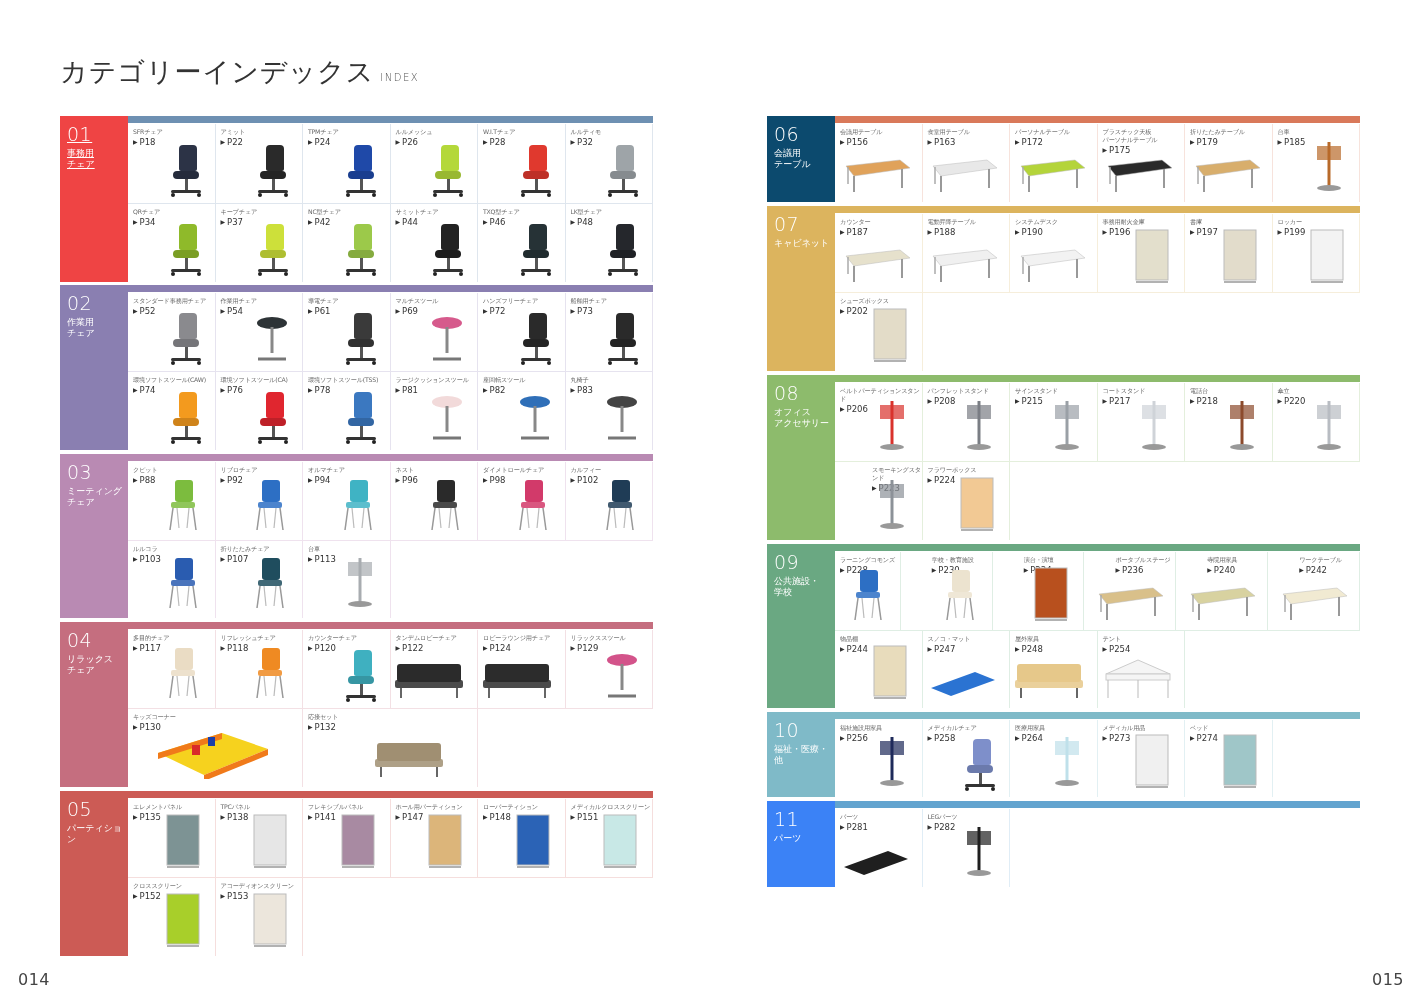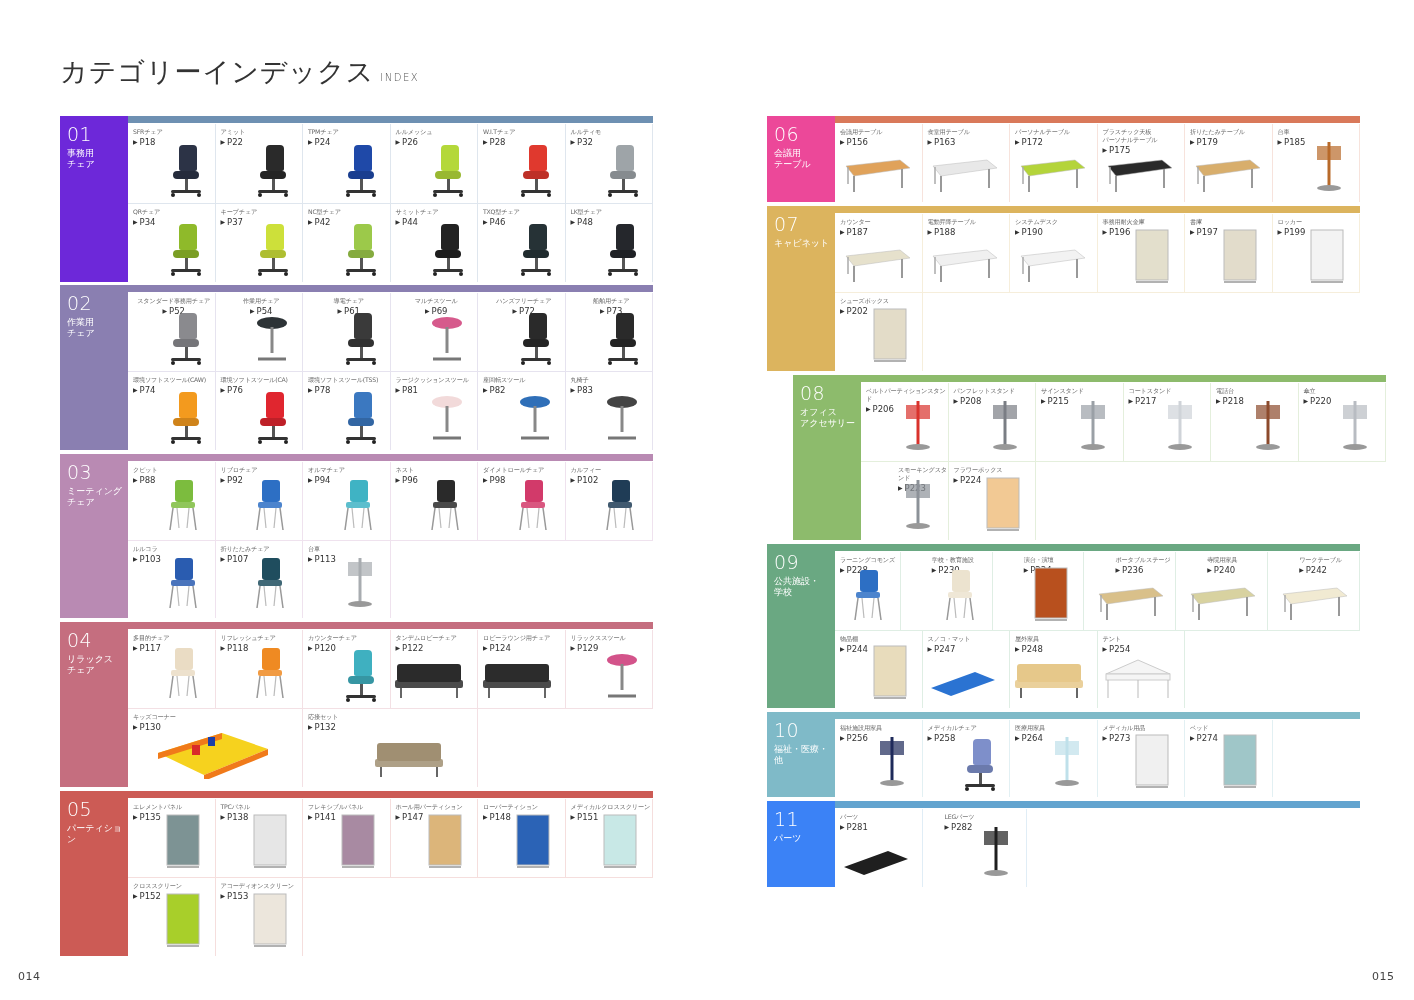--- a/index.html
+++ b/index.html
@@ -1,20 +1,20 @@
 <!DOCTYPE html>
 <html><head>
 <meta charset="utf-8">
 <style>
   * { box-sizing: border-box; margin: 0; padding: 0; }
   html, body { width: 1414px; height: 1000px; background: #ffffff; overflow: hidden; }
   body { position: relative; font-family: "DejaVu Sans", "Liberation Sans", sans-serif; color: #333; }
   .title { position: absolute; left: 60px; top: 54px; font-size: 27px; font-weight: 300; color: #333; letter-spacing: 1px; }
   .title .sub { font-size: 10px; letter-spacing: 1.5px; color: #555; margin-left: 6px; }
-  .page-num { position: absolute; top: 970px; font-size: 11px; color: #444; letter-spacing: 0.5px; }
+  .page-num { position: absolute; top: 970px; font-size: 16px; color: #444; letter-spacing: 0.5px; }
   .section { position: absolute; width: 593px; }
   .section .bar { position: absolute; left: 0; top: 0; right: 0; height: 7px; }
   .section .label { position: absolute; left: 0; top: 0; bottom: 0; width: 68px; color: #fff; padding: 8px 0 0 7px; }
   .section .label .num { font-size: 19px; line-height: 20px; font-weight: 300; letter-spacing: 0.5px; }
   .section .label .name { font-size: 9px; line-height: 11px; margin-top: 4px; white-space: pre-line; }
   .grid { position: absolute; left: 68px; top: 7px; right: 0; bottom: 0; display: flex; flex-direction: column; }
   .row { display: flex; flex: 1; border-top: 1px solid transparent; }
   .row + .row { border-top-width: 1px; border-top-style: solid; }
   .cell { width: 87.5px; position: relative; padding: 4px 0 0 5px; border-right: 1px solid; }
   .cell .cname { font-size: 6.2px; line-height: 8px; color: #666; white-space: pre-line; letter-spacing: -0.2px; }
@@ -34,21 +34,21 @@
 </head>
 <body>
 
 <div class="title">
   <span>カテゴリーインデックス</span><span class="sub">INDEX</span>
 </div>
 
 <div id="sections-root">
     <div class="section" style="left: 60px; top: 116px; height: 166px;">
       <div class="bar" style="background: rgb(110, 144, 178);"></div>
-      <div class="label" style="background: #6d28d9;">
+      <div class="label" style="background: #ef4444; text-decoration: underline;">
         <div class="num">01</div>
         <div class="name">事務用
 チェア</div>
       </div>
       <div class="grid">
         <div class="row" style="border-top-color: transparent;">
           <div class="cell" style="border-right-color: rgb(223, 230, 238);">
             <div class="cname">SFRチェア</div>
             <div class="page">P18</div>
             <div class="img">
@@ -198,21 +198,21 @@
       </div>
     </div>
     <div class="section" style="left: 60px; top: 285px; height: 165px;">
       <div class="bar" style="background: rgb(138, 127, 177);"></div>
       <div class="label" style="background: rgb(138, 127, 177);">
         <div class="num">02</div>
         <div class="name">作業用
 チェア</div>
       </div>
       <div class="grid">
-        <div class="row" style="border-top-color: transparent; text-align: center;">
+        <div class="row" style="border-top-color: transparent;">
           <div class="cell" style="border-right-color: rgb(230, 227, 239);">
             <div class="cname">スタンダード事務用チェア</div>
             <div class="page">P52</div>
             <div class="img">
               <div class="chair">
                 <div class="back" style="background:#8a8a8e"></div>
                 <div class="seat" style="background:#8a8a8e;filter:brightness(0.85)"></div>
                 <div class="stem"></div>
                 <div class="base"></div>
               </div>
@@ -631,21 +631,21 @@
             <div class="img"><svg width="44" height="58" viewBox="0 0 44 58">
                 <rect x="6" y="4" width="32" height="50" fill="#ece6dc" stroke="#bbb" stroke-width="1"></rect>
                 <line x1="6" y1="56" x2="38" y2="56" stroke="#999" stroke-width="1.5"></line>
               </svg></div>
           </div>
         </div>
       </div>
     </div>
     <div class="section" style="left: 767px; top: 116px; height: 86px;">
       <div class="bar" style="background: rgb(217, 121, 90);"></div>
-      <div class="label" style="background: #ec4899;">
+      <div class="label" style="background: #0c4a6e;">
         <div class="num">06</div>
         <div class="name">会議用
 テーブル</div>
       </div>
       <div class="grid">
         <div class="row" style="border-top-color: transparent;">
           <div class="cell" style="border-right-color: rgb(247, 227, 220);">
             <div class="cname">会議用テーブル</div>
             <div class="page">P156</div>
             <div class="img"><svg width="70" height="44" viewBox="0 0 70 44">
@@ -776,21 +776,21 @@
             <div class="cname">シューズボックス</div>
             <div class="page">P202</div>
             <div class="img"><svg width="44" height="58" viewBox="0 0 44 58">
                 <rect x="6" y="4" width="32" height="50" fill="#e3dcc8" stroke="#bbb" stroke-width="1"></rect>
                 <line x1="6" y1="56" x2="38" y2="56" stroke="#999" stroke-width="1.5"></line>
               </svg></div>
           </div>
         </div>
       </div>
     </div>
-    <div class="section" style="left: 793px; top: 375px; height: 165px;">
+    <div class="section" style="left: 767px; top: 375px; height: 165px;">
       <div class="bar" style="background: rgb(141, 187, 108);"></div>
       <div class="label" style="background: rgb(141, 187, 108);">
         <div class="num">08</div>
         <div class="name">オフィス
 アクセサリー</div>
       </div>
       <div class="grid">
         <div class="row" style="border-top-color: transparent;">
           <div class="cell" style="border-right-color: rgb(228, 239, 220);">
             <div class="cname">ベルトパーティションスタンド</div>
@@ -1038,21 +1038,21 @@
         </div>
       </div>
     </div>
     <div class="section" style="left: 767px; top: 801px; height: 86px;">
       <div class="bar" style="background: rgb(99, 164, 207);"></div>
       <div class="label" style="background: #3b82f6;">
         <div class="num">11</div>
         <div class="name">パーツ</div>
       </div>
       <div class="grid">
-        <div class="row" style="border-top-color: transparent; gap: 17px;">
+        <div class="row" style="border-top-color: transparent;">
           <div class="cell" style="border-right-color: rgb(224, 237, 246);">
             <div class="cname">パーツ</div>
             <div class="page">P281</div>
             <div class="img"><svg width="72" height="34" viewBox="0 0 72 34">
                 <polygon points="4,22 48,6 68,14 24,30" fill="#1f1f1f"></polygon>
               </svg></div>
           </div>
           <div class="cell" style="border-right-color: rgb(224, 237, 246);">
             <div class="cname">LEGパーツ</div>
             <div class="page">P282</div>

